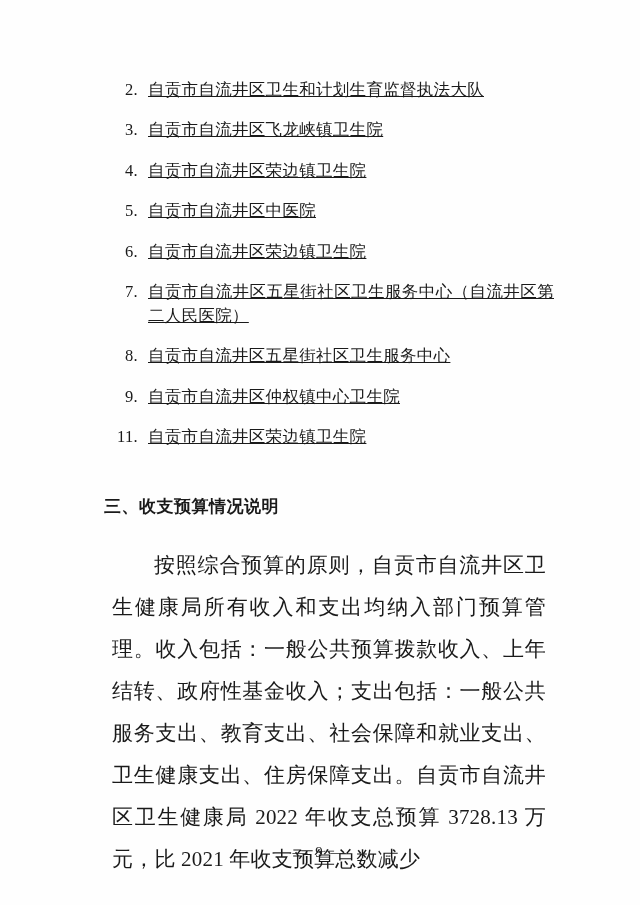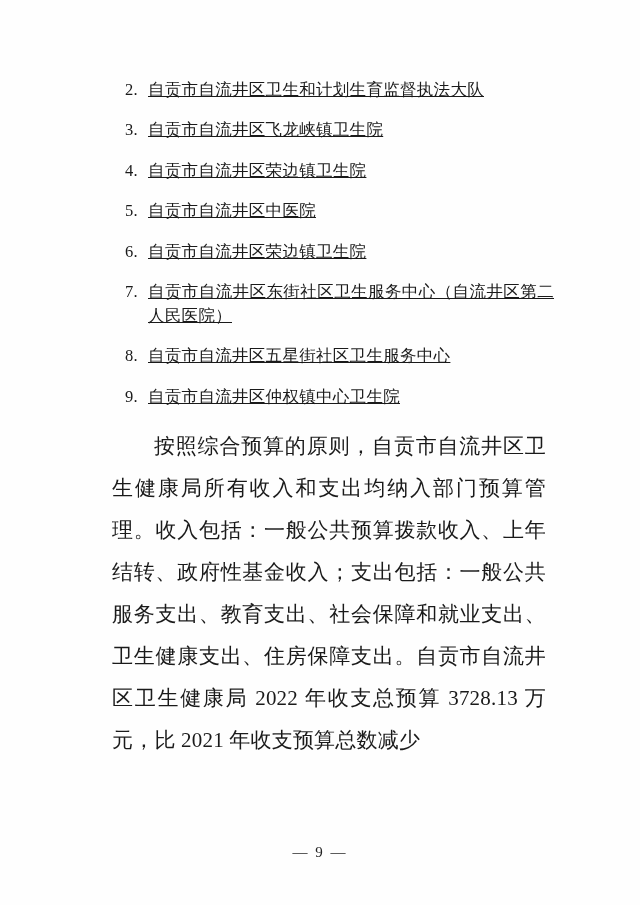--- a/index.html
+++ b/index.html
@@ -96,30 +96,35 @@
     <li>
       <span class="num">5.</span>
       <span class="item-text">自贡市自流井区中医院</span>
     </li>
     <li>
       <span class="num">6.</span>
       <span class="item-text">自贡市自流井区荣边镇卫生院</span>
     </li>
     <li>
       <span class="num">7.</span>
-      <span class="item-text">自贡市自流井区东街社区卫生服务中心（自流井区第二人民医院）</span>
+      <span class="item-text">自贡市自流井区五星街社区卫生服务中心（自流井区第二人民医院）</span>
     </li>
     <li>
       <span class="num">8.</span>
       <span class="item-text">自贡市自流井区五星街社区卫生服务中心</span>
     </li>
     <li>
       <span class="num">9.</span>
       <span class="item-text">自贡市自流井区仲权镇中心卫生院</span>
     </li>
+    <li>
+      <span class="num">11.</span>
+      <span class="item-text">自贡市自流井区荣边镇卫生院</span>
+    </li>
   </ol>
 
+  <h2 class="section-heading">三、收支预算情况说明</h2>
 
   <p class="body-para">按照综合预算的原则，自贡市自流井区卫生健康局所有收入和支出均纳入部门预算管理。收入包括：一般公共预算拨款收入、上年结转、政府性基金收入；支出包括：一般公共服务支出、教育支出、社会保障和就业支出、卫生健康支出、住房保障支出。自贡市自流井区卫生健康局 2022 年收支总预算 3728.13 万元，比 2021 年收支预算总数减少</p>
 
   <div class="page-footer">— 9 —</div>
 
 </div>
 
 </body></html>

